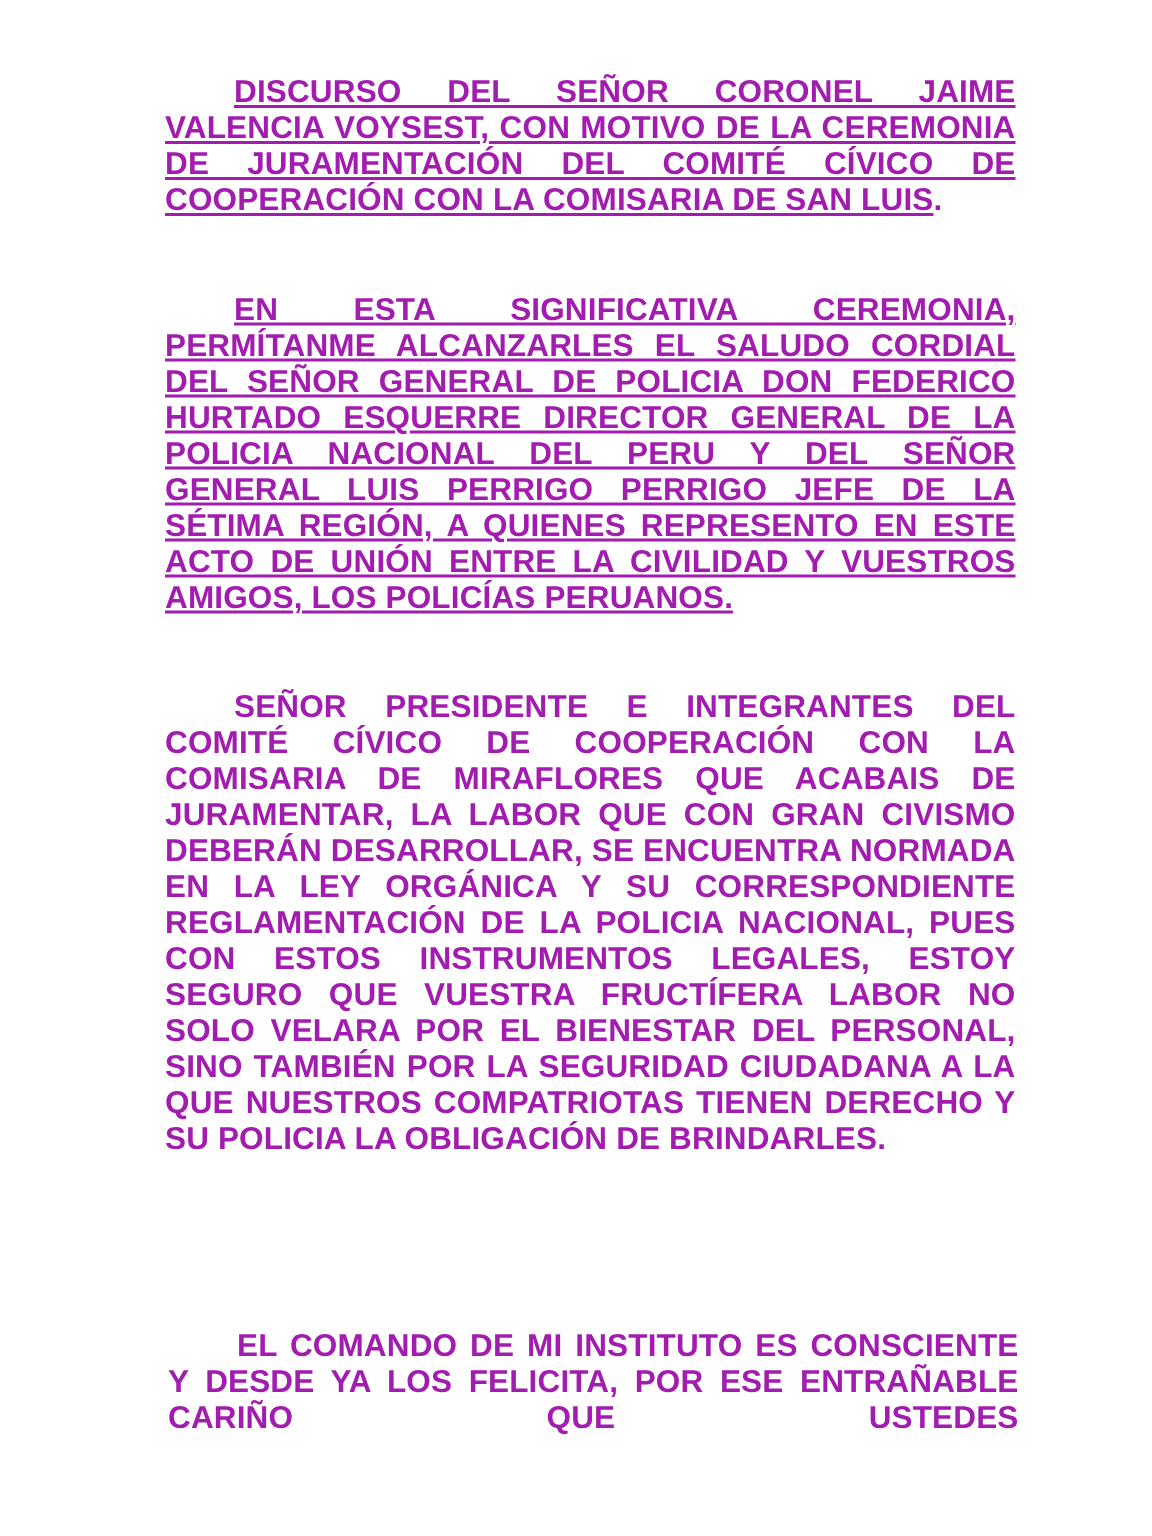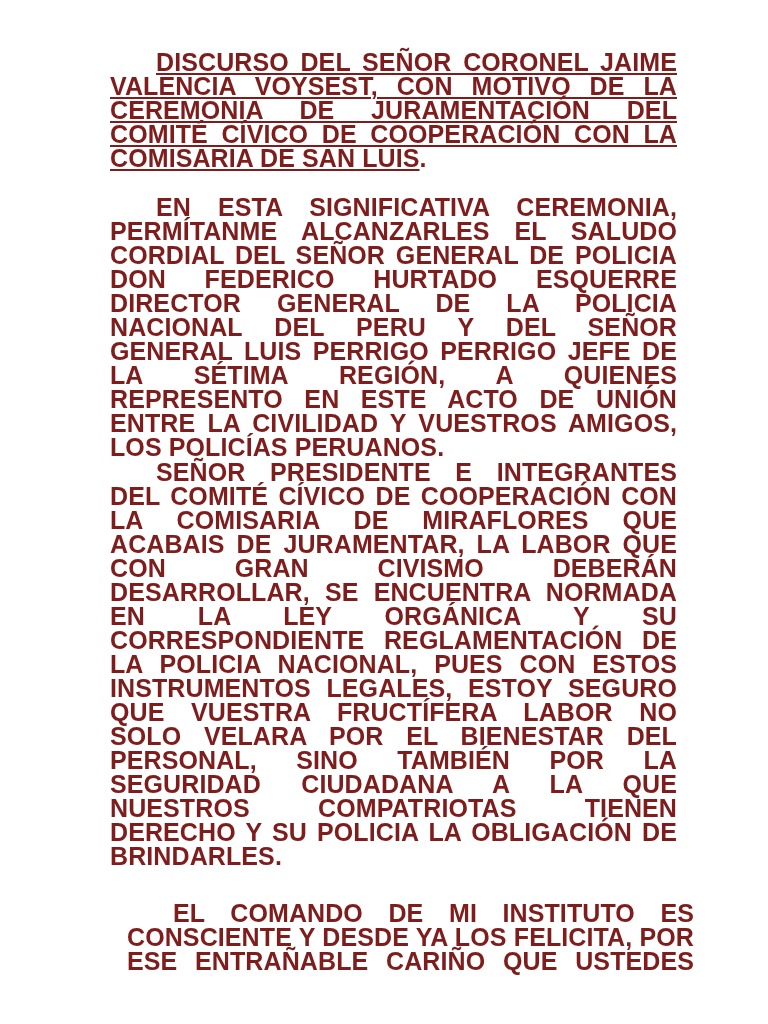--- a/index.html
+++ b/index.html
@@ -1,31 +1,31 @@
 <!DOCTYPE html>
 <html><head>
 <meta charset="utf-8">
 <style>
   html, body { margin:0; padding:0; background:#ffffff; }
   body { width:768px; height:1024px; overflow:hidden; position:relative; }
   .page { position:absolute; left:110px; top:0; width:567px; }
   .para {
     position:absolute; left:0; width:567px;
     font-family:"Liberation Sans", sans-serif;
-    font-weight:bold; font-size:25px; line-height:24px;
-    color:#7f1d1d; text-align:justify; text-indent:46px;
+    font-weight:bold; font-size:21px; line-height:24px;
+    color:#a21caf; text-align:justify; text-indent:46px;
     letter-spacing:0.1px;
   }
   .title .u { text-decoration:underline; text-underline-offset:2px; text-decoration-thickness:1.5px; }
   .p-title { top:50px; }
   .p1 { top:195px; }
   .p2 { top:460px; }
   .p3 { top:884px; }
 </style>
 </head>
 <body>
 
 <div class="page">
   <p class="para title p-title" style="margin:0;"><span class="u">DISCURSO DEL SEÑOR CORONEL JAIME VALENCIA VOYSEST, CON MOTIVO DE LA CEREMONIA DE JURAMENTACIÓN DEL COMITÉ CÍVICO DE COOPERACIÓN CON LA COMISARIA DE SAN LUIS</span><span>.</span></p>
-  <p class="para p1" style="margin:0;">EN ESTA SIGNIFICATIVA CEREMONIA, PERMÍTANME ALCANZARLES EL SALUDO CORDIAL DEL SEÑOR GENERAL DE POLICIA DON FEDERICO HURTADO ESQUERRE DIRECTOR GENERAL DE LA POLICIA NACIONAL DEL PERU Y DEL SEÑOR GENERAL LUIS PERRIGO PERRIGO JEFE DE LA SÉTIMA REGIÓN, A QUIENES REPRESENTO EN ESTE ACTO DE UNIÓN ENTRE LA CIVILIDAD Y VUESTROS AMIGOS, LOS POLICÍAS PERUANOS.</p>
+  <p class="para p1" style="margin:0;text-decoration:underline;">EN ESTA SIGNIFICATIVA CEREMONIA, PERMÍTANME ALCANZARLES EL SALUDO CORDIAL DEL SEÑOR GENERAL DE POLICIA DON FEDERICO HURTADO ESQUERRE DIRECTOR GENERAL DE LA POLICIA NACIONAL DEL PERU Y DEL SEÑOR GENERAL LUIS PERRIGO PERRIGO JEFE DE LA SÉTIMA REGIÓN, A QUIENES REPRESENTO EN ESTE ACTO DE UNIÓN ENTRE LA CIVILIDAD Y VUESTROS AMIGOS, LOS POLICÍAS PERUANOS.</p>
   <p class="para p2" style="margin:0;">SEÑOR PRESIDENTE E INTEGRANTES DEL COMITÉ CÍVICO DE COOPERACIÓN CON LA COMISARIA DE MIRAFLORES QUE ACABAIS DE JURAMENTAR, LA LABOR QUE CON GRAN CIVISMO DEBERÁN DESARROLLAR, SE ENCUENTRA NORMADA EN LA LEY ORGÁNICA Y SU CORRESPONDIENTE REGLAMENTACIÓN DE LA POLICIA NACIONAL, PUES CON ESTOS INSTRUMENTOS LEGALES, ESTOY SEGURO QUE VUESTRA FRUCTÍFERA LABOR NO SOLO VELARA POR EL BIENESTAR DEL PERSONAL, SINO TAMBIÉN POR LA SEGURIDAD CIUDADANA A LA QUE NUESTROS COMPATRIOTAS TIENEN DERECHO Y SU POLICIA LA OBLIGACIÓN DE BRINDARLES.</p>
-  <p class="para p3" style="margin:17px; text-align-last:justify;">EL COMANDO DE MI INSTITUTO ES CONSCIENTE Y DESDE YA LOS FELICITA, POR ESE ENTRAÑABLE CARIÑO QUE USTEDES</p>
+  <p class="para p3" style="margin:2px; text-align-last:justify;">EL COMANDO DE MI INSTITUTO ES CONSCIENTE Y DESDE YA LOS FELICITA, POR ESE ENTRAÑABLE CARIÑO QUE USTEDES</p>
 </div>
 
 </body></html>

